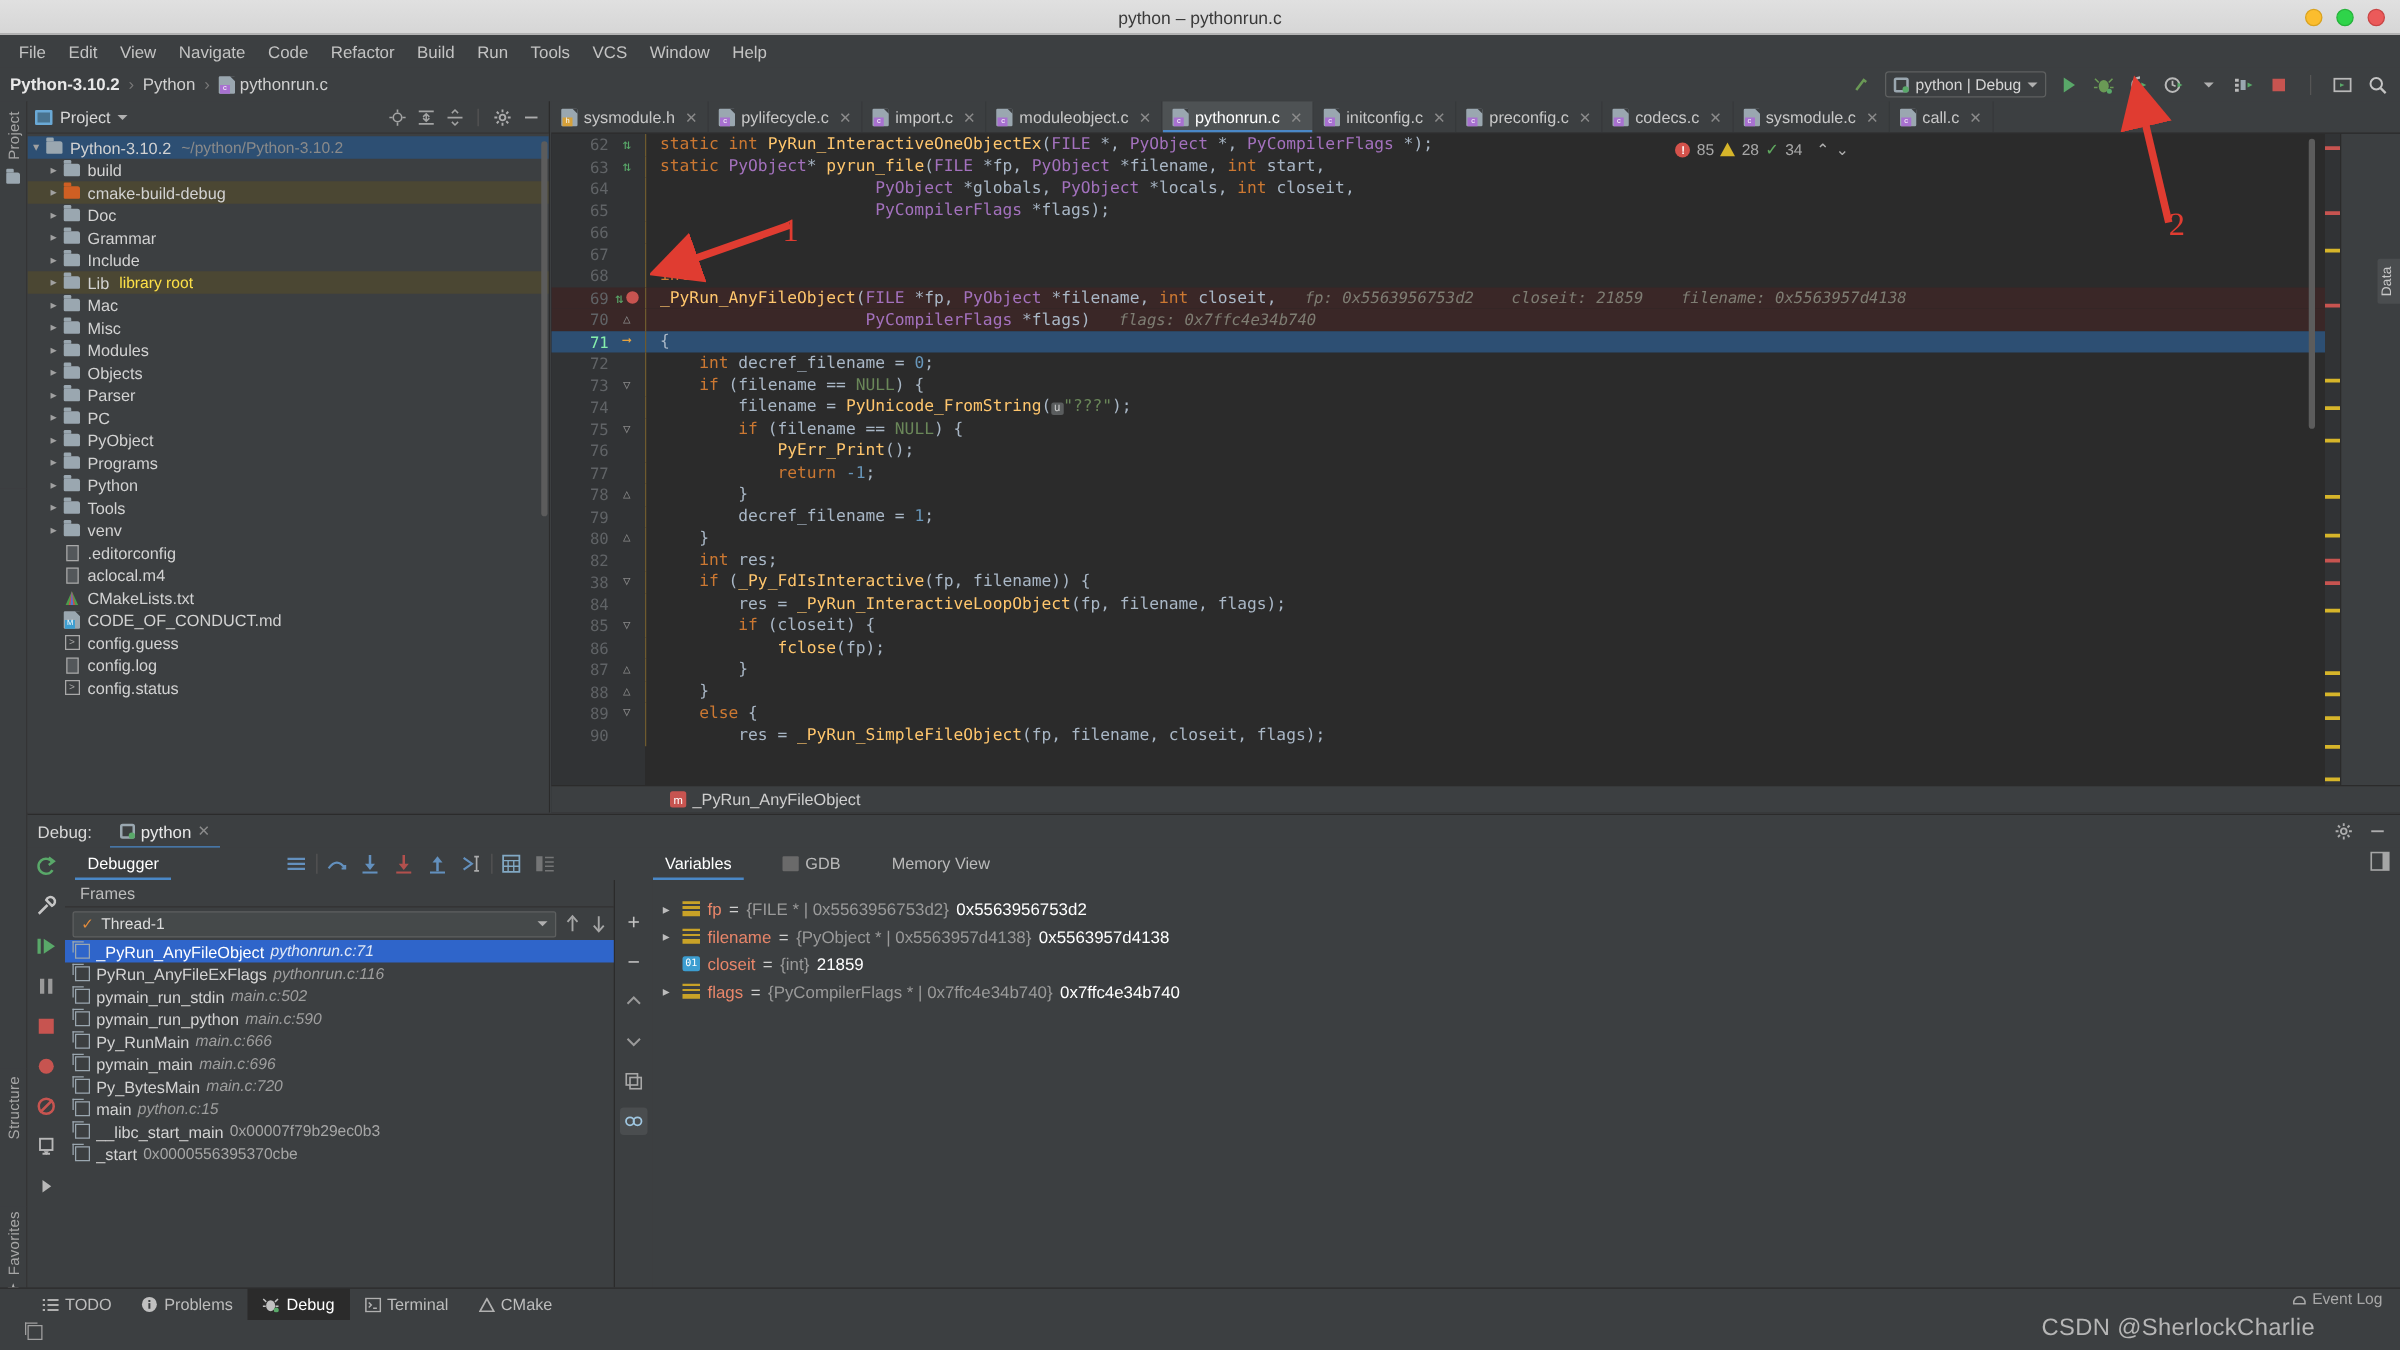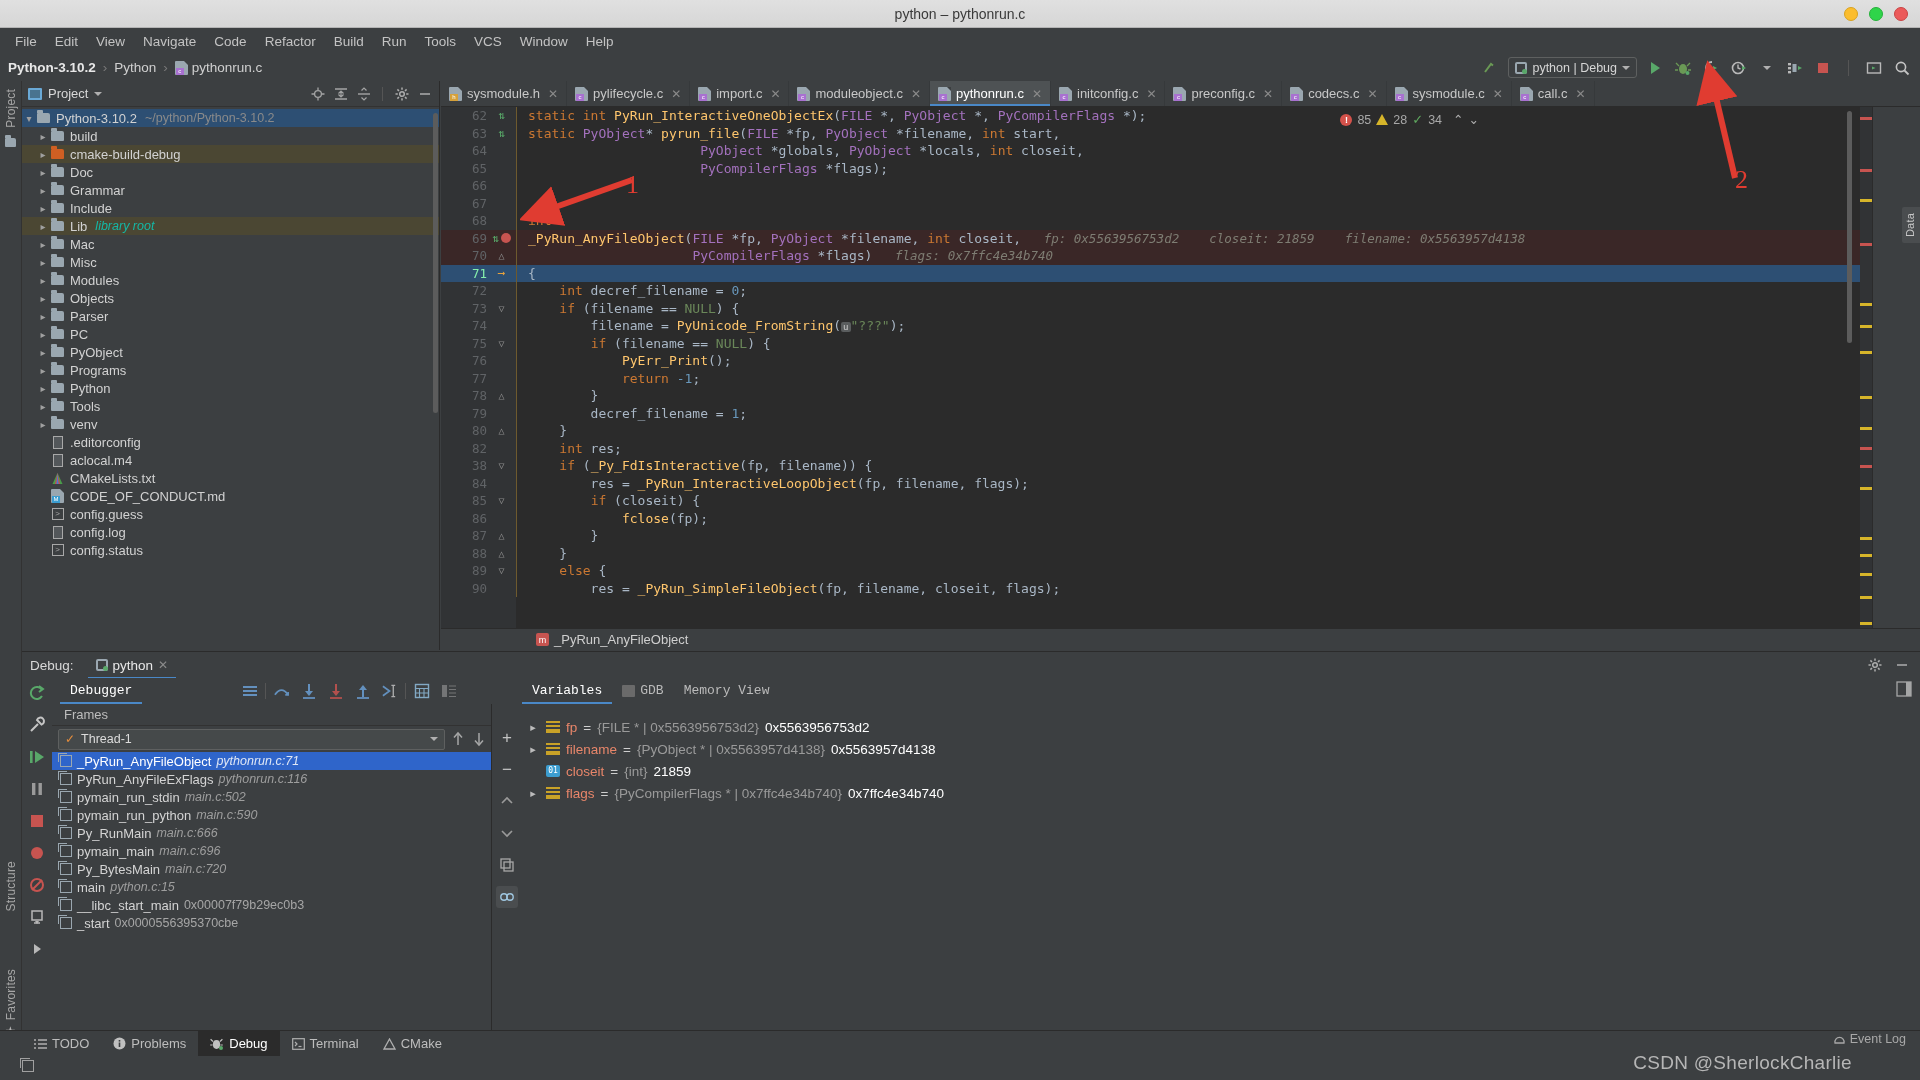--- a/index.html
+++ b/index.html
@@ -92,21 +92,21 @@
   .trow.sel { background: #2d4f73; }
   .trow.hl1 { background: #4b4733; }
   .twist { width: 14px; text-align: center; color: #a0a0a0; font-size: 10px; flex: 0 0 14px; }
   .ficon { width: 15px; height: 15px; margin-right: 5px; flex: 0 0 15px; display: flex; align-items: center; justify-content: center; }
   .folder { width: 13px; height: 10px; background: #9aa7b0; border-radius: 1px 2px 1px 1px; position: relative; }
   .folder:after { content:""; position: absolute; left: 0; top: -3px; width: 6px; height: 3px; background: #9aa7b0; border-radius: 1px 1px 0 0; }
   .folder.orange { background: #cf5f23; }
   .folder.orange:after { background: #cf5f23; }
   .tlabel { }
   .thint { color: #8a8a8a; margin-left: 8px; font-size: 12.5px; }
-  .thint.lib { color: #14b8a6; font-style: italic; }
+  .thint.lib { color: #fde047; }
   #projscroll { position: absolute; right: 1px; top: 6px; width: 5px; height: 300px; background: #5c5c5c; border-radius: 3px; }
 
   
   #tabstrip {
     position: absolute; left: 441px; top: 81px; width: 1479px; height: 26px;
     background: #3c3f41; border-bottom: 1px solid #2b2b2b;
     display: flex; align-items: stretch; overflow: hidden;
   }
   .etab {
     display: flex; align-items: center; gap: 5px; padding: 0 8px;
@@ -199,21 +199,21 @@
     position: absolute; left: 22px; top: 678px; width: 30px; height: 352px;
     background: #3c3f41; display: flex; flex-direction: column; align-items: center; padding-top: 4px; gap: 10px;
   }
   .rail-i { width: 22px; height: 22px; display: flex; align-items: center; justify-content: center; }
 
   #dbgpanel {
     position: absolute; left: 52px; top: 678px; width: 1868px; height: 352px;
     background: #3c3f41;
   }
   #dbgtabs { height: 26px; display: flex; align-items: center; gap: 0; padding-left: 8px; }
-  .dsub { padding: 0 10px; height: 26px; line-height: 26px; font-size: 13px; color: #bbb; font-family: Liberation Mono, monospace; }
+  .dsub { padding: 0 10px; height: 26px; line-height: 26px; font-size: 13px; color: #bbb; }
   .dsub.active { color: #fff; box-shadow: inset 0 -2px 0 #4a88c7; }
   .tb-sep { width: 1px; height: 16px; background: #555; margin: 0 7px; }
 
   #frames-col {
     position: absolute; left: 52px; top: 704px; width: 440px; height: 326px;
     background: #3c3f41; border-right: 1px solid #2b2b2b;
   }
   #framesHdr { height: 22px; display: flex; align-items: center; padding-left: 12px; font-size: 13px; color: #bdbdbd; border-bottom: 1px solid #323232; }
   #threadRow { height: 26px; display: flex; align-items: center; padding: 0 4px 0 0; gap: 4px; }
   #threadSel {
@@ -1064,21 +1064,21 @@
           <span class="vtwist">▸</span>
           <span class="vicon"></span>
           <span class="vname">flags</span>
           <span class="veq">=</span>
           <span class="vtype">{PyCompilerFlags * | 0x7ffc4e34b740}</span>
           <span class="vval">0x7ffc4e34b740</span>
         </div>
       </div>
   </div>
 
-  <div style="position:absolute;left:522px;top:678px;width:700px;height:26px;display:flex;align-items:center;">
+  <div style="position:absolute;left:522px;top:678px;width:700px;height:26px;display:flex;align-items:center;gap:21px;">
     <span class="dsub active">Variables</span>
     <span class="dsub" style="display:flex;align-items:center;gap:5px;">
       <span style="width:13px;height:12px;background:#6a6a6a;border-radius:1px;"></span>
       <span>GDB</span>
     </span>
     <span class="dsub">Memory View</span>
   </div>
 
   <div id="statusbar">
     <div class="sb-item">

